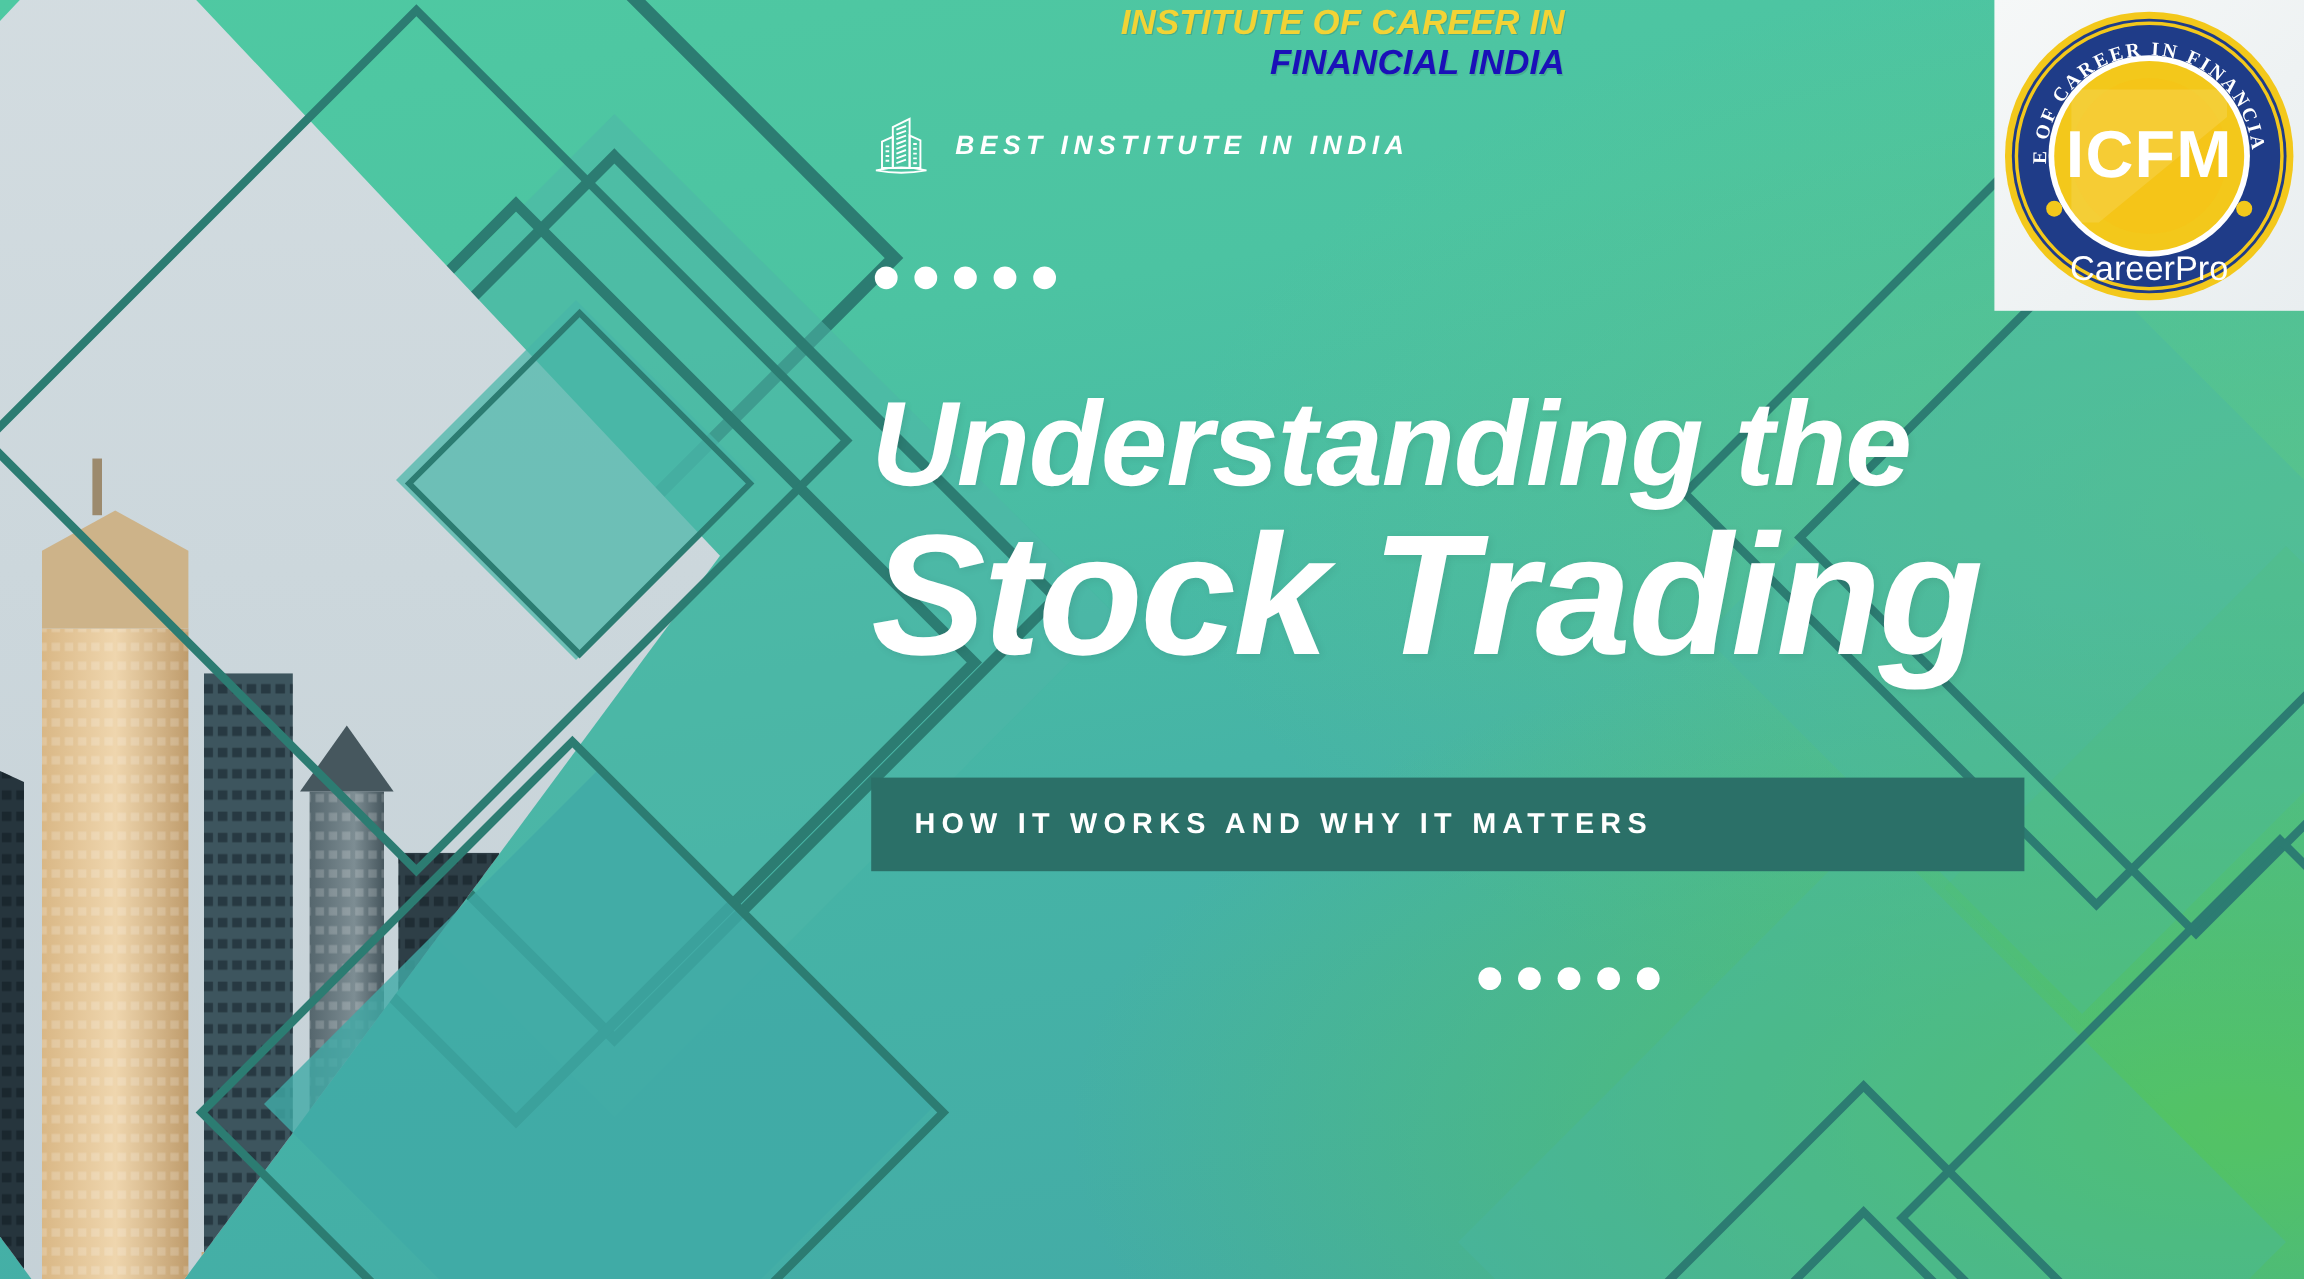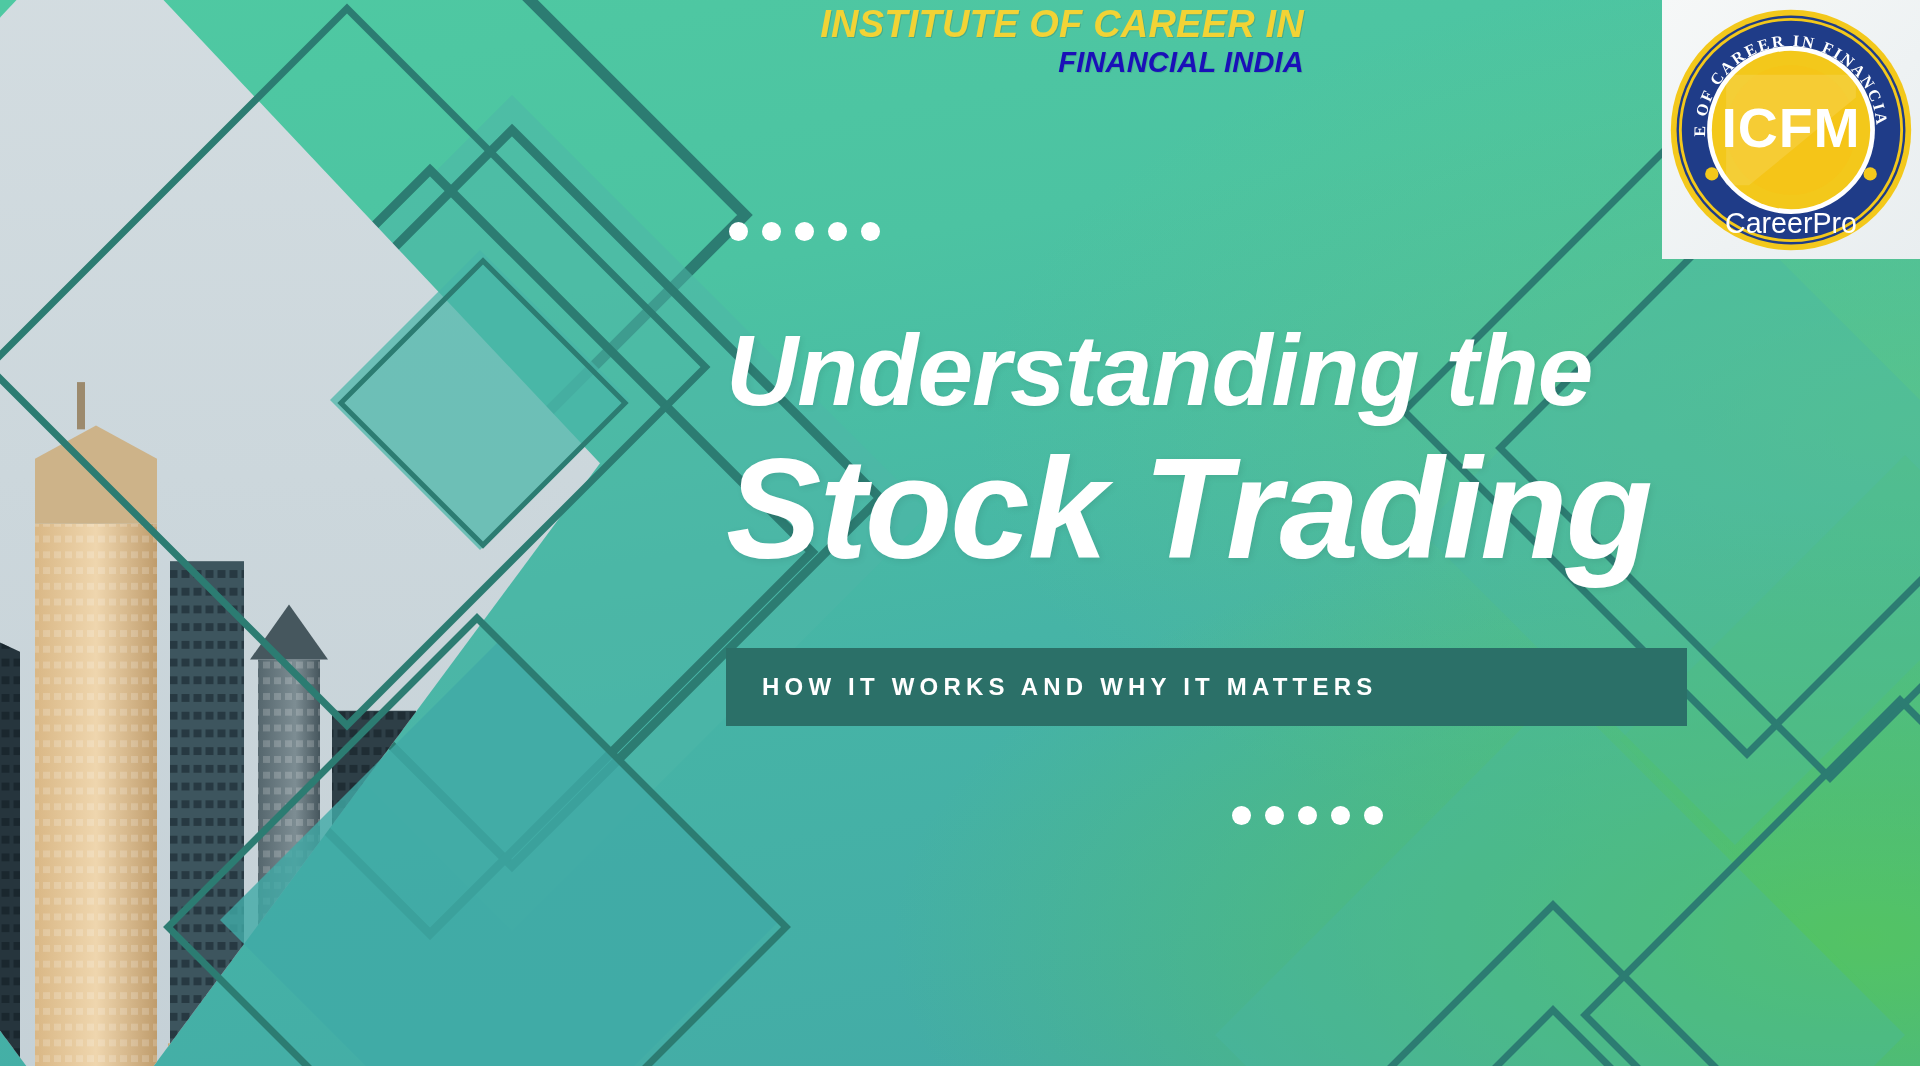--- a/index.html
+++ b/index.html
@@ -43,21 +43,21 @@
   .dshape{clip-path:polygon(50% 0%,100% 50%,50% 100%,0% 50%);}
   .dframe{transform:rotate(45deg);}
 
   
   .brand-line{
     position:absolute;right:616px;top:4px;
     text-align:right;z-index:20;
     line-height:1.06;
   }
   .brand-1{
-    font-size:38px;font-weight:bold;font-style:italic;
+    font-size:29px;font-weight:bold;font-style:italic;
     letter-spacing:.2px;color:#F2D335;
     text-shadow:1px 1px 0 rgba(0,0,0,.12);
     white-space:nowrap;
   }
   .brand-2{
     font-size:29px;font-weight:bold;font-style:italic;
     letter-spacing:.2px;color:#1A10B8;
     text-shadow:1px 1px 0 rgba(0,0,0,.10);
     white-space:nowrap;margin-top:3px;
   }
@@ -88,21 +88,21 @@
   .dots-bottom{left:1232px;top:806px;}
 
   .title-wrap{position:absolute;left:726px;top:320px;z-index:20;}
   .title-1{
     color:#ffffff;font-size:100px;font-weight:bold;font-style:italic;
     letter-spacing:-1px;line-height:1;white-space:nowrap;
     text-shadow:2px 2px 6px rgba(0,0,0,.07);
   }
   .title-2{
     color:#ffffff;font-size:143px;font-weight:bold;font-style:italic;
-    letter-spacing:-2px;line-height:1.02;white-space:nowrap;margin-top:16px;
+    letter-spacing:-2px;line-height:1.02;white-space:nowrap;margin-top:4px;
     text-shadow:2px 2px 7px rgba(0,0,0,.08);
   }
 
   .subbar{
     position:absolute;left:726px;top:648px;
     width:961px;height:78px;
     background:#2B7068;
     display:flex;align-items:center;
     z-index:20;
   }
@@ -246,20 +246,34 @@
       <text font-family="'Liberation Serif',serif" font-size="17" font-weight="bold" fill="#ffffff" letter-spacing="2.4">
         <textPath href="#arcTop" startOffset="50%" text-anchor="middle">INSTITUTE OF CAREER IN FINANCIAL MARKET</textPath>
       </text>
       <circle cx="47" cy="176" r="7" fill="#F3C81B"></circle>
       <circle cx="213" cy="176" r="7" fill="#F3C81B"></circle>
       <text x="130" y="148" text-anchor="middle" font-family="'Liberation Sans',sans-serif" font-size="58" font-weight="bold" fill="#ffffff" letter-spacing="1">ICFM</text>
       <text x="130" y="238" text-anchor="middle" font-family="'Liberation Sans',sans-serif" font-size="30" fill="#ffffff">CareerPro</text>
     </svg>
   </div>
 
+  <div class="kicker">
+    <svg class="bld" viewBox="0 0 46 50">
+      <g fill="none" stroke="#ffffff" stroke-width="1.6">
+        <path d="M7 44 V22 L16 18 V44 Z"></path>
+        <path d="M16 44 V10 L30 3 V44 Z"></path>
+        <path d="M30 44 V17 L39 21 V44 Z"></path>
+        <path d="M19 12 L27 9 M19 16 L27 13 M19 20 L27 17 M19 24 L27 21 M19 28 L27 25 M19 32 L27 29 M19 36 L27 33 M19 40 L27 37"></path>
+        <path d="M10 26 H13 M10 30 H13 M10 34 H13 M10 38 H13"></path>
+        <path d="M33 24 H36 M33 28 H36 M33 32 H36 M33 36 H36 M33 40 H36"></path>
+        <path d="M2 46 Q23 41 44 46 Q23 50 2 46 Z"></path>
+      </g>
+    </svg>
+    <div class="ktext">BEST INSTITUTE IN INDIA</div>
+  </div>
 
   <div class="dots dots-top">
     <span></span>
     <span></span>
     <span></span>
     <span></span>
     <span></span>
   </div>
 
   <div class="title-wrap">

